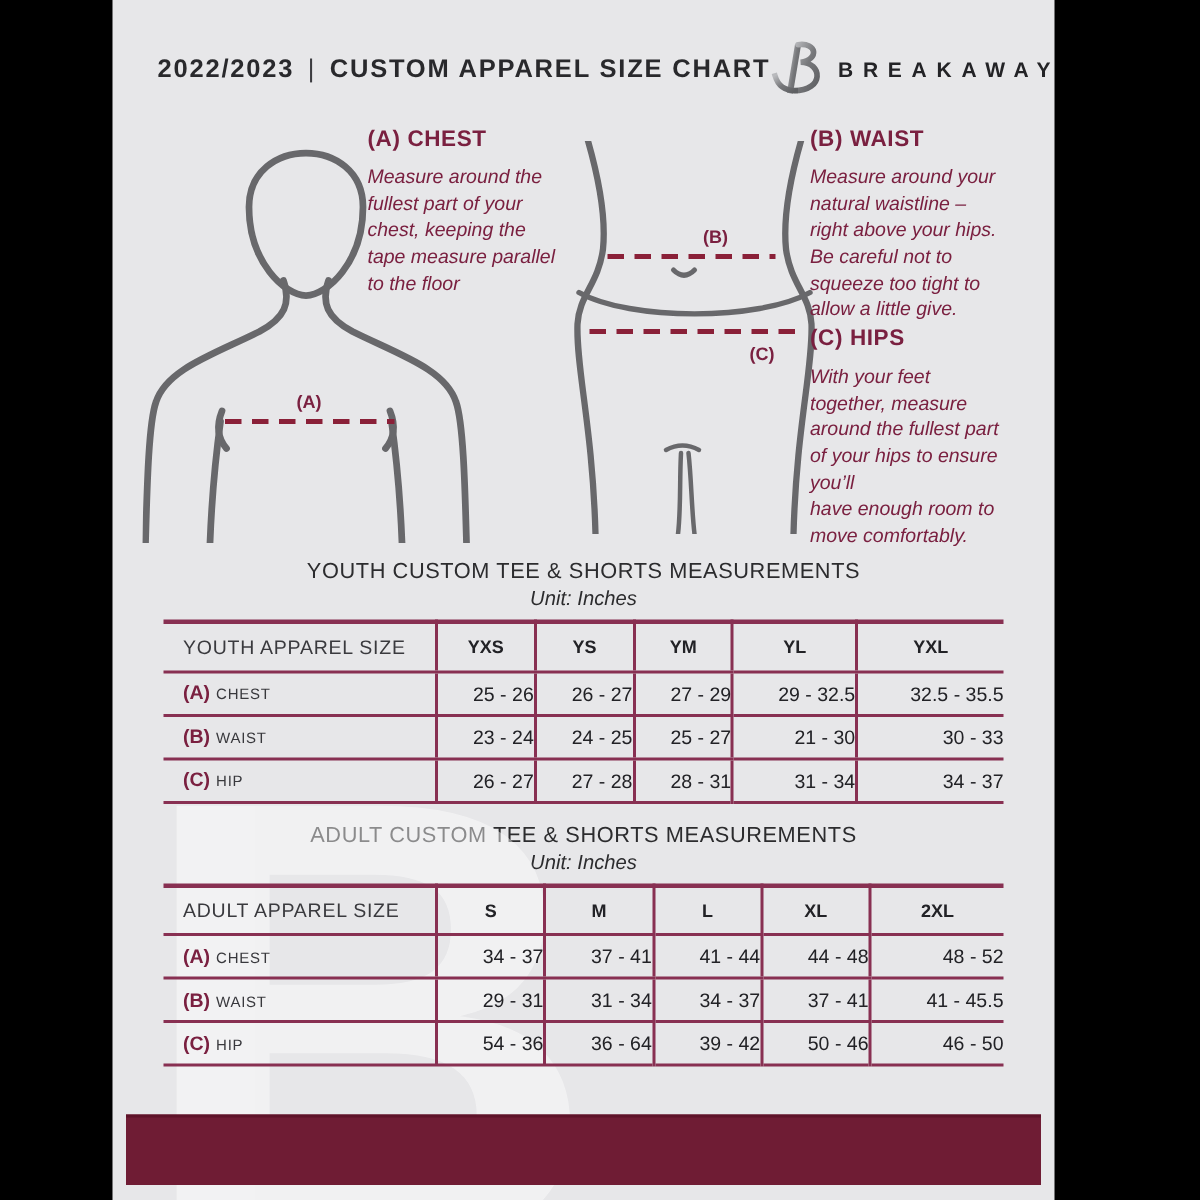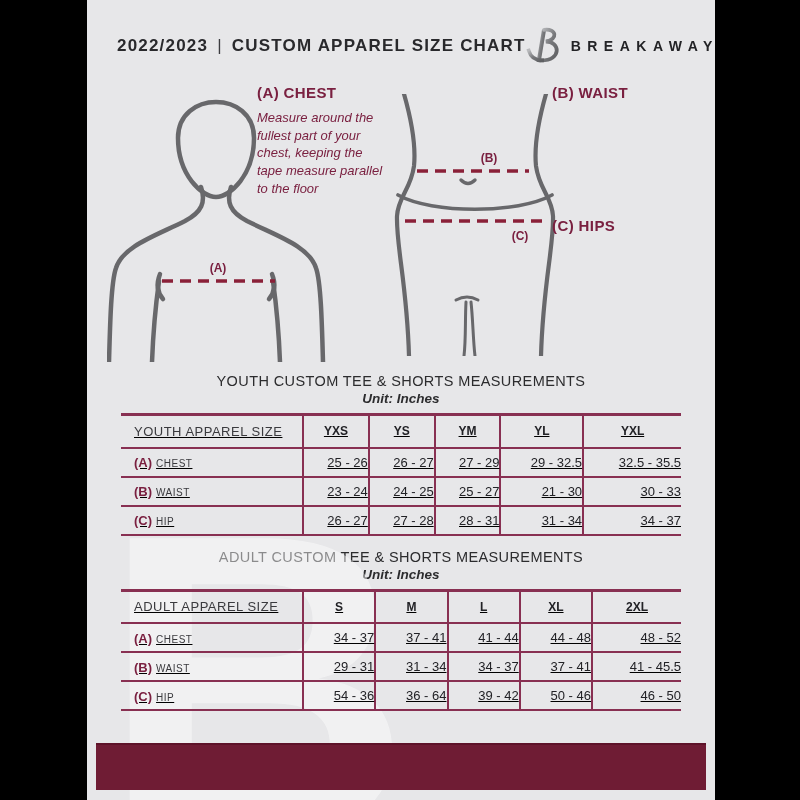--- a/index.html
+++ b/index.html
@@ -13,21 +13,21 @@
   }
   *{box-sizing:border-box;margin:0;padding:0;}
   html,body{width:800px;height:800px;}
   body{
     background:#000;
     position:relative;
     font-family:"Liberation Sans",sans-serif;
     overflow:hidden;
   }
   .page{
-    position:absolute;left:87px;top:0;
+    position:absolute;left:75px;top:0;
     width:628px;height:800px;
     background:var(--page-bg);
     overflow:hidden;
   }
   
   .header{
     display:flex;justify-content:space-between;align-items:center;
     padding:26px 26px 0 30px;height:66px;
   }
   .header-title{
@@ -54,29 +54,28 @@
     font-style:italic;font-size:13px;line-height:1.36;color:var(--accent);
     white-space:pre-line;
   }
   
   .section-title{
     text-align:center;font-weight:normal;font-size:14.5px;letter-spacing:.4px;
     color:#2c2c2e;margin-top:9px;
   }
   .mt-adult{margin-top:13px;}
   .unit{
-    text-align:center;font-style:italic;font-size:13.5px;font-weight:bold;
+    text-align:center;font-style:italic;font-size:13.5px;font-weight:normal;
     color:#2c2c2e;margin-top:2px;
   }
   .table-wrap{position:relative;z-index:1;}
   table.size-table{
     width:560px;margin:7px auto 0;border-collapse:collapse;
     border-top:3px solid var(--line);
     border-bottom:2.5px solid var(--line);
-    text-decoration:underline;
   }
   .size-table th{height:33px;}
   .size-table td{height:29px;}
   .size-table th+th,.size-table td+td{border-left:2px solid var(--line);}
   .size-table thead th{border-bottom:2px solid var(--line);}
   .size-table tbody tr:not(:last-child) td{border-bottom:2px solid var(--line);}
   th.label-col,td.row-label{width:182px;text-align:left;padding-left:13px;}
   .size-table th,.size-table td{text-align:center;}
   th.label-col{font-weight:normal;font-size:13px;letter-spacing:.5px;color:#3a3a3e;text-align:left;}
   th.size-code{font-size:12px;font-weight:bold;color:#222226;}
@@ -161,24 +160,37 @@
         <path d="M84 208 C86 226 86 245 88 262" stroke-width="3"></path>
       </g>
       <line x1="30" y1="77" x2="142" y2="77" stroke="#8a2038" stroke-width="3.4" stroke-dasharray="11 7"></line>
       <text x="102" y="68" text-anchor="middle" font-family="Liberation Sans, sans-serif" font-size="12" font-weight="bold" fill="#7a2040">(B)</text>
       <line x1="18" y1="127" x2="158" y2="127" stroke="#8a2038" stroke-width="3.4" stroke-dasharray="11 7"></line>
       <text x="133" y="146" text-anchor="middle" font-family="Liberation Sans, sans-serif" font-size="12" font-weight="bold" fill="#7a2040">(C)</text>
     </svg>
 
     <div class="guide-block gb-waist">
       <div class="guide-heading">(B) WAIST</div>
+      <div class="guide-desc">Measure around your
+natural waistline –
+right above your hips.
+Be careful not to
+squeeze too tight to
+allow a little give.</div>
     </div>
 
     <div class="guide-block gb-hips">
       <div class="guide-heading">(C) HIPS</div>
+      <div class="guide-desc">With your feet
+together, measure
+around the fullest part
+of your hips to ensure
+you’ll
+have enough room to
+move comfortably.</div>
     </div>
   </div>
 
   <div class="watermark">B</div>
 
   <div class="section-title">YOUTH CUSTOM TEE &amp; SHORTS MEASUREMENTS</div>
   <div class="unit">Unit: Inches</div>
   <div class="table-wrap">
     <table class="size-table">
       <thead>

